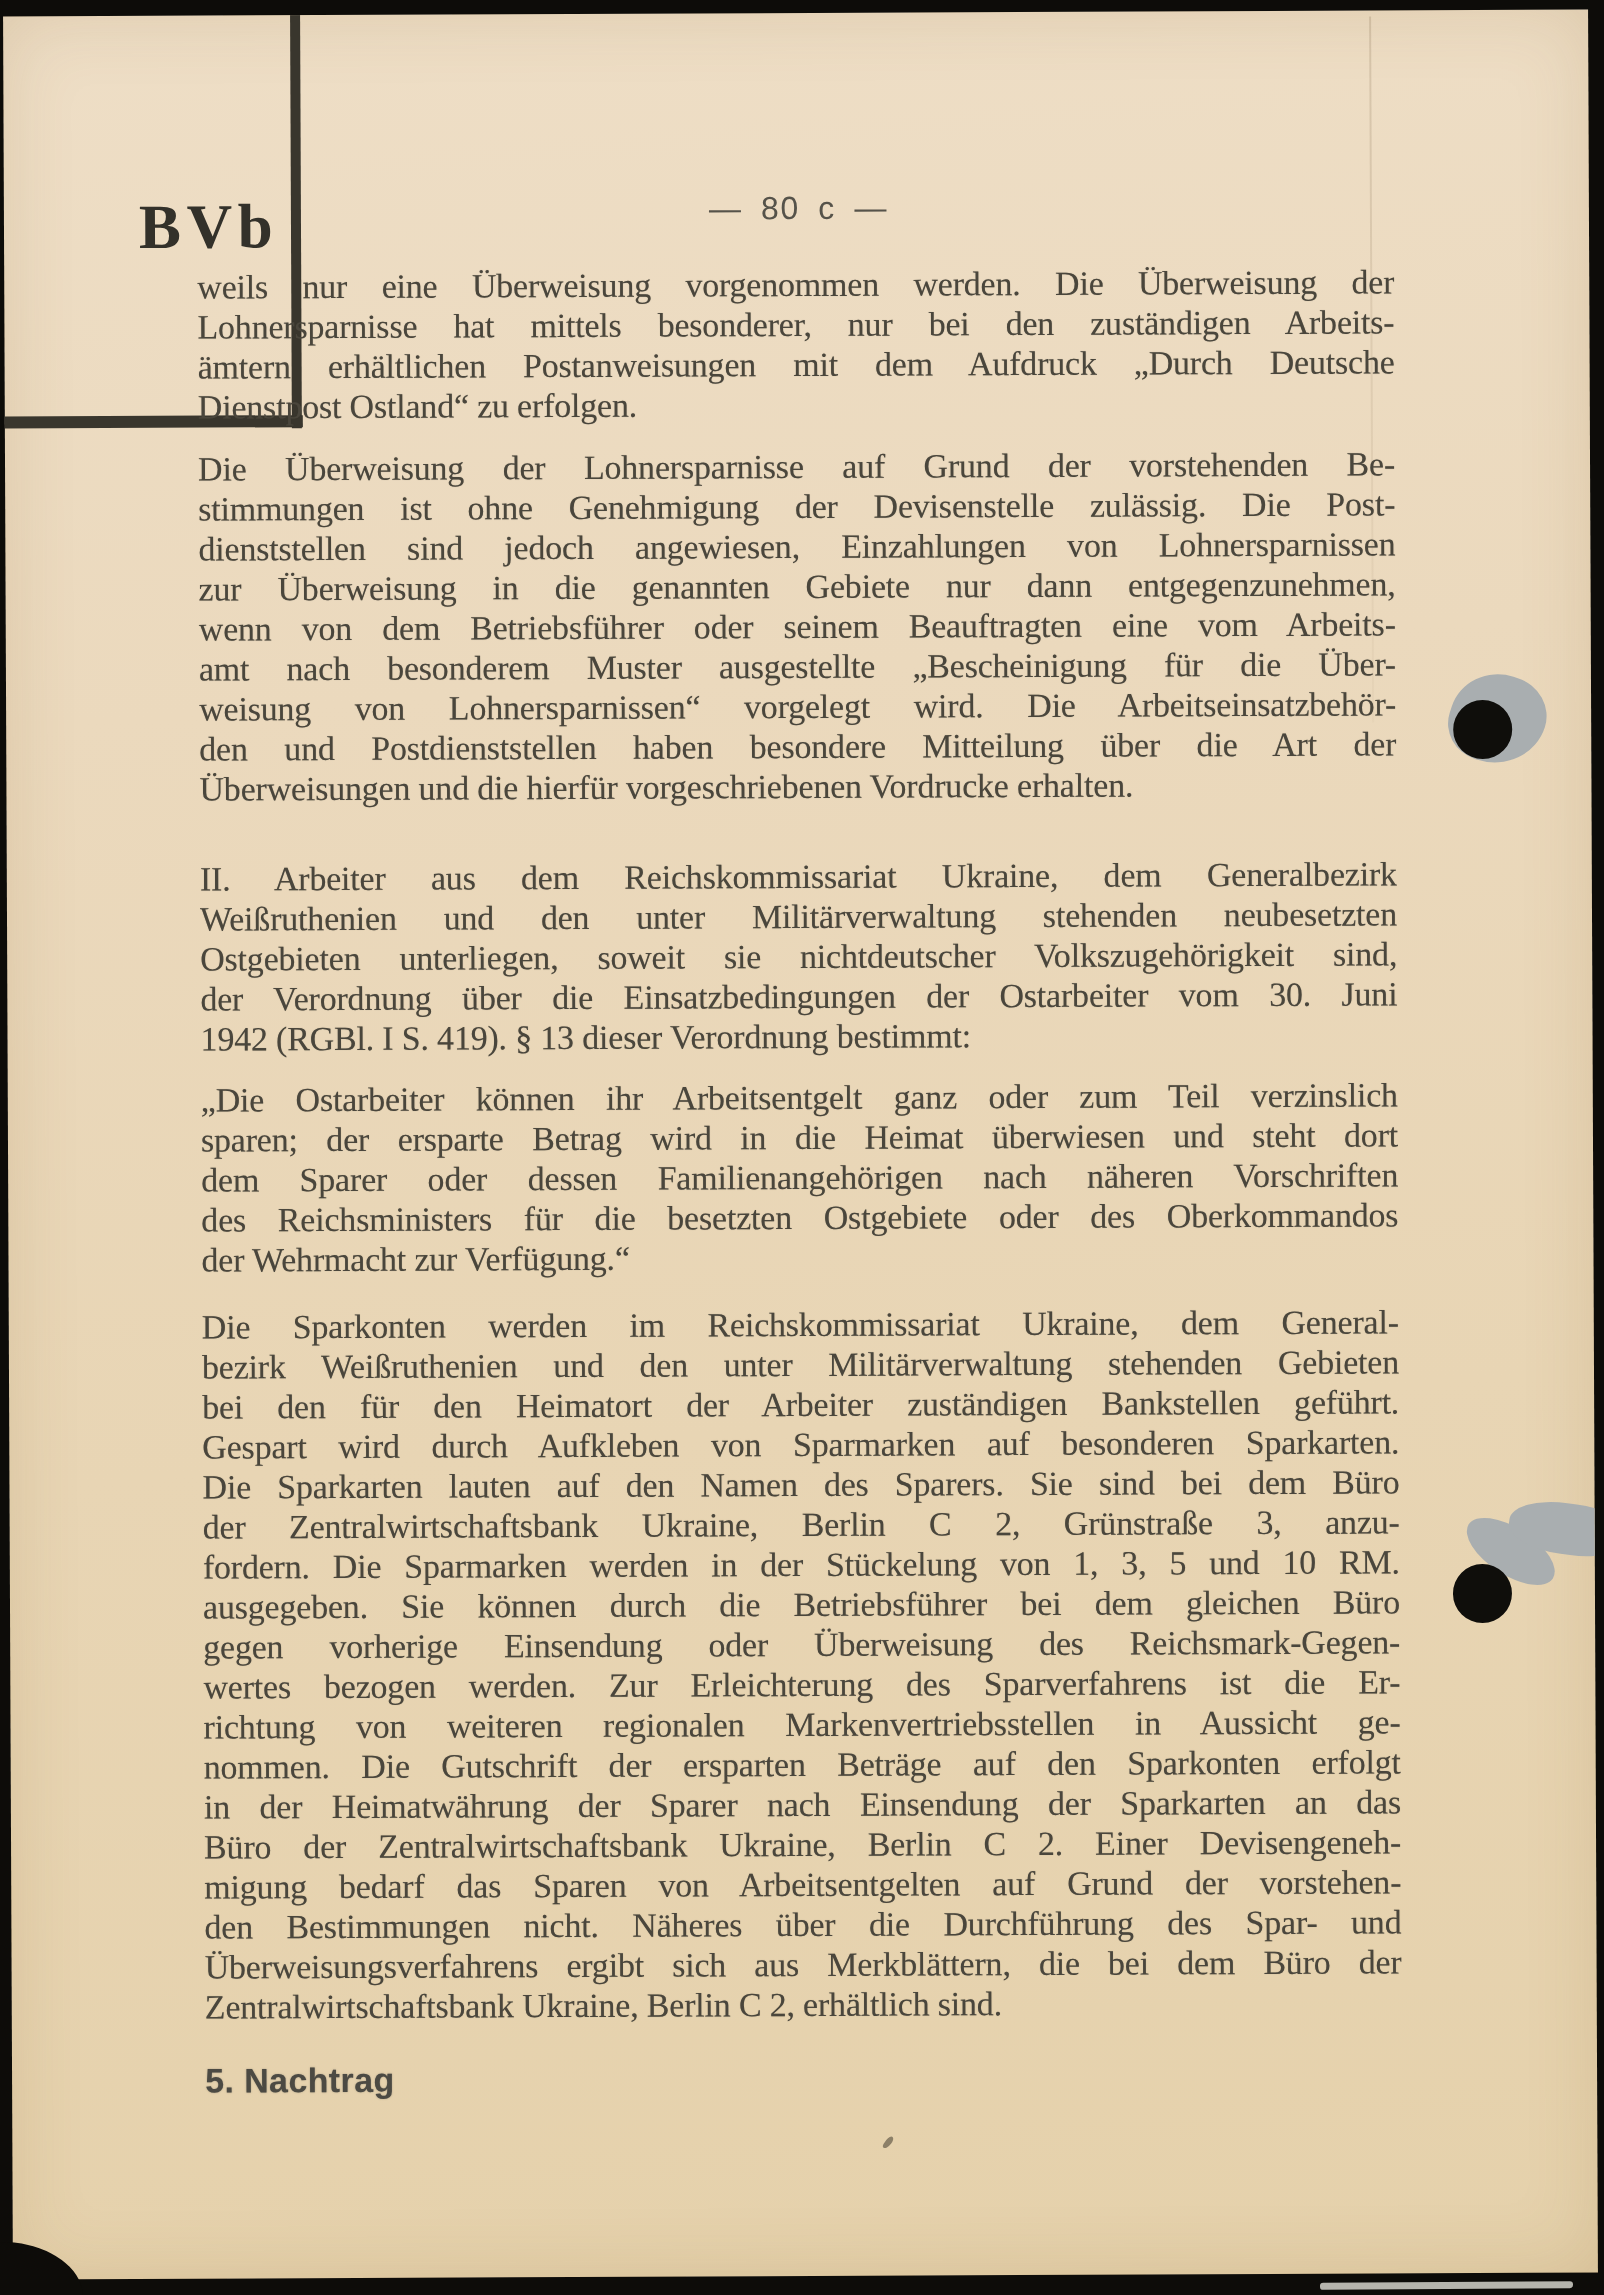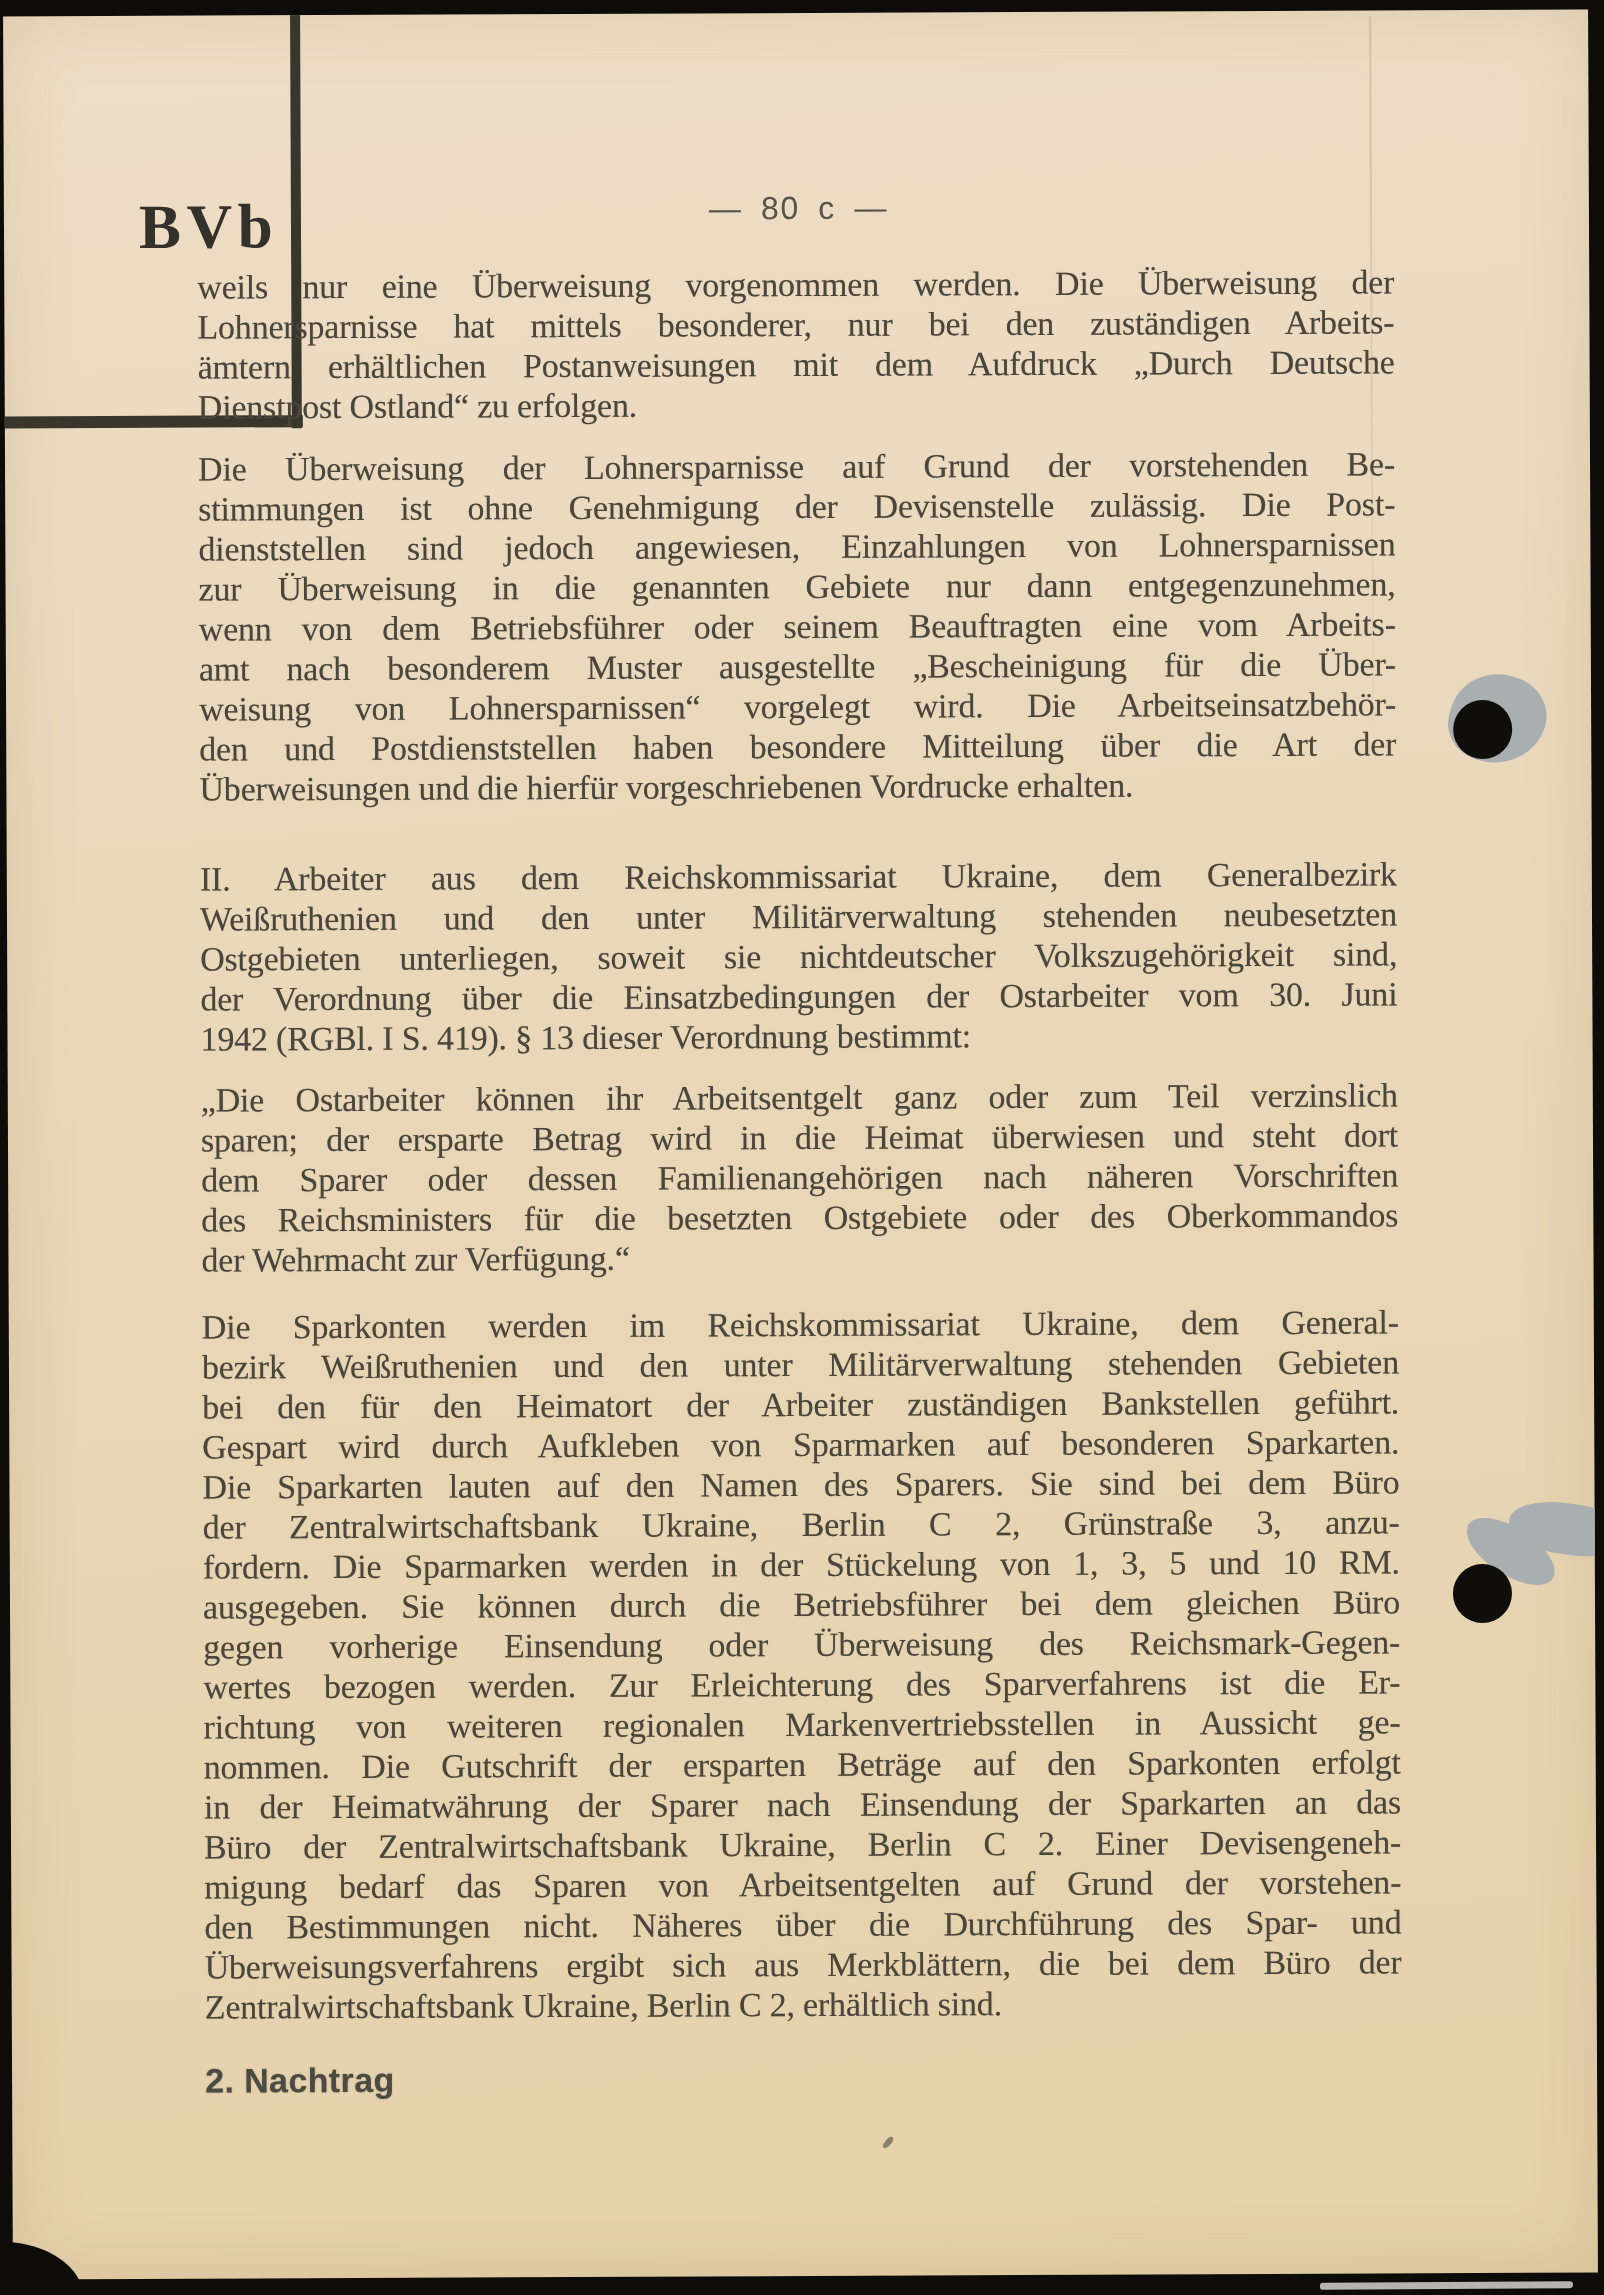--- a/index.html
+++ b/index.html
@@ -192,21 +192,21 @@
           <div class="tline">nommen. Die Gutschrift der ersparten Beträge auf den Sparkonten erfolgt</div>
           <div class="tline">in der Heimatwährung der Sparer nach Einsendung der Sparkarten an das</div>
           <div class="tline">Büro der Zentralwirtschaftsbank Ukraine, Berlin C 2. Einer Devisengeneh-</div>
           <div class="tline">migung bedarf das Sparen von Arbeitsentgelten auf Grund der vorstehen-</div>
           <div class="tline">den Bestimmungen nicht. Näheres über die Durchführung des Spar- und</div>
           <div class="tline">Überweisungsverfahrens ergibt sich aus Merkblättern, die bei dem Büro der</div>
           <div class="tline last">Zentralwirtschaftsbank Ukraine, Berlin C 2, erhältlich sind.</div>
         </div>
       </div>
 
-    <div class="footer-label">2. Nachtrag</div>
+    <div class="footer-label">5. Nachtrag</div>
 
     <div class="smudge smudge-top"></div>
     <div class="smudge smudge-bottom-a"></div>
     <div class="smudge smudge-bottom-b"></div>
     <div class="hole hole-top"></div>
     <div class="hole hole-bottom"></div>
 
     <div class="ink-fleck"></div>
   </div>
 

